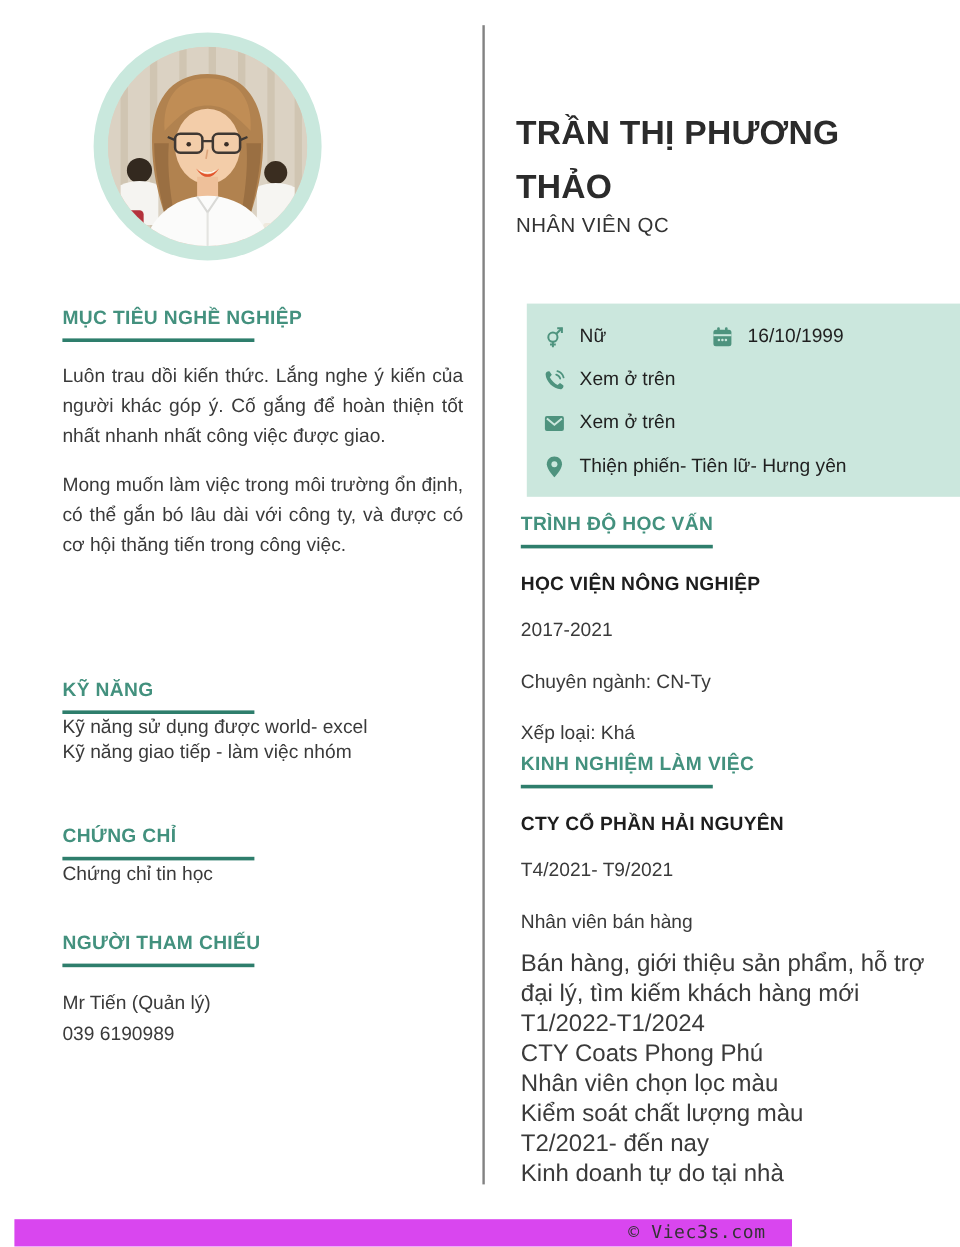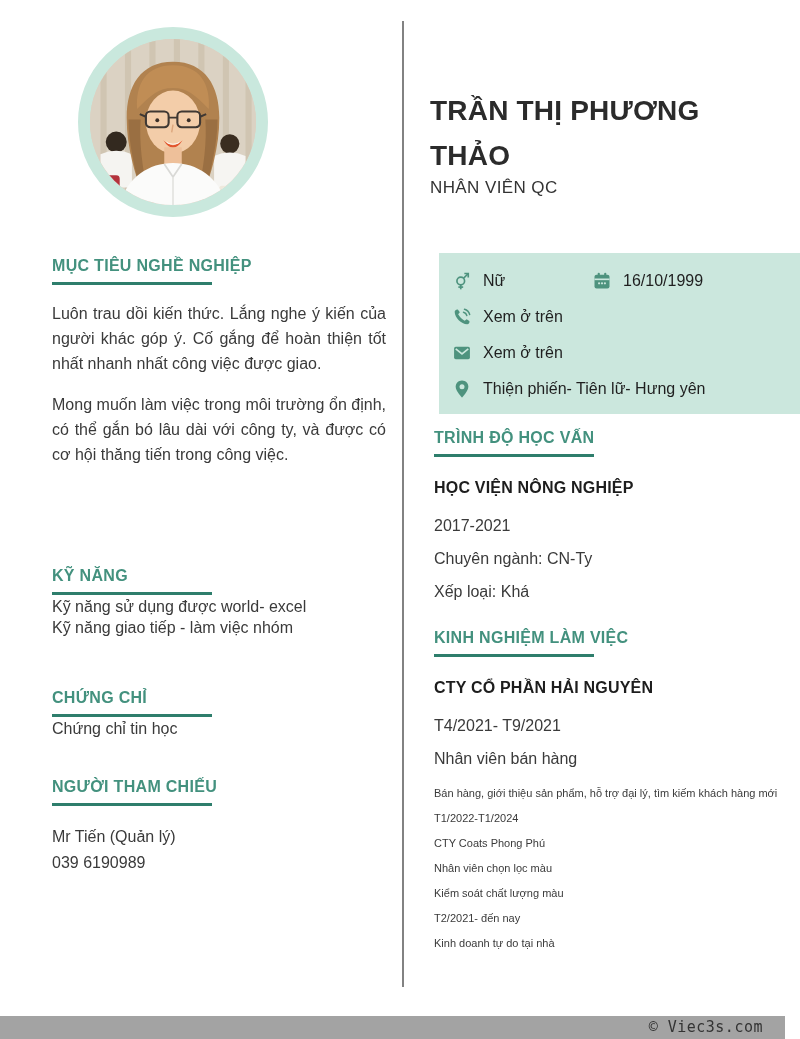--- a/index.html
+++ b/index.html
@@ -41,25 +41,25 @@
   .info-cell { display:flex; align-items:center; }
   .info-cell.first { width:140px; }
   .icon { width:22px; height:22px; display:inline-flex; align-items:center; justify-content:center; margin-right:10px; flex:0 0 22px; }
   .icon svg { width:20px; height:20px; display:block; }
   .info-text { font-size:16px; color:#1f1f1f; }
 
   .rsec { position:absolute; left:434px; width:344px; }
   #education { top:428px; }
   #experience { top:628px; }
   .entry-title { margin-top:22px; font-weight:bold; font-size:16px; color:#1d1d1d; letter-spacing:.2px; }
-  .entry-line { margin-top:14px; font-size:16px; color:#3a3a3a; line-height:19px; }
-  .detail-block { margin-top:13px; font-size:11px; color:#3a3a3a; line-height:25px; }
-
-  
-  .footer-bar { position:absolute; left:0; top:1016px; width:785px; height:23px; background:#a3a3a3;
+  .entry-line { margin-top:24px; font-size:16px; color:#3a3a3a; line-height:19px; }
+  .detail-block { margin-top:13px; font-size:20px; color:#3a3a3a; line-height:25px; }
+
+  
+  .footer-bar { position:absolute; left:12px; top:1016px; width:648px; height:23px; background:#d946ef;
     text-align:right; }
   .footer-text { font-family:"DejaVu Sans Mono","Liberation Mono",monospace; font-size:15px;
     color:#333; line-height:23px; padding-right:22px; letter-spacing:.5px; }
 </style>
 </head>
 <body>
 
 <div id="page">
 
   <div class="divider"></div>

